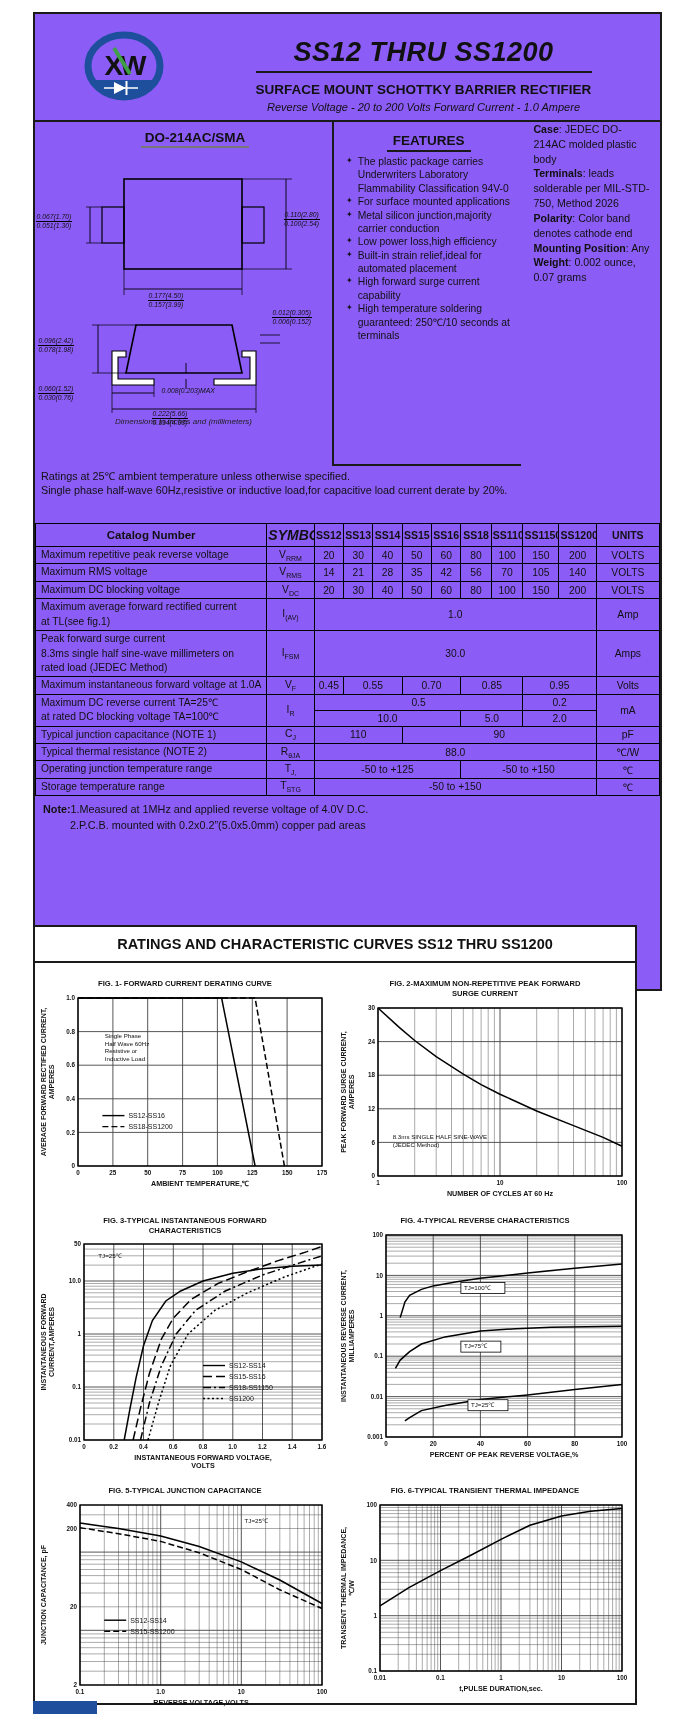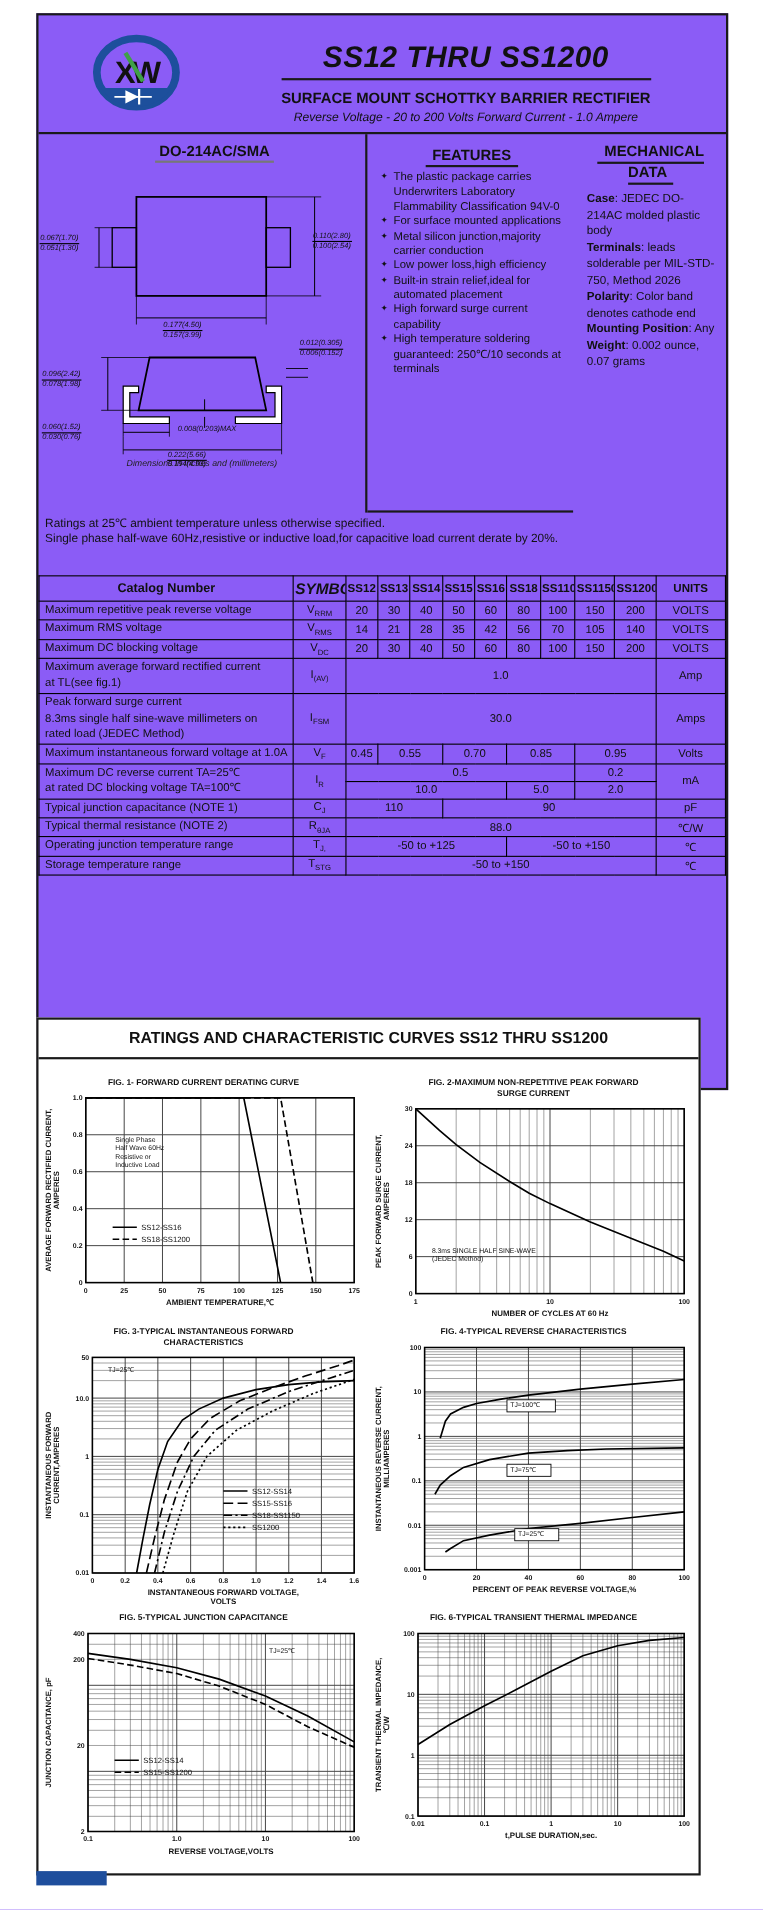--- a/index.html
+++ b/index.html
@@ -38,21 +38,21 @@
   table.rt th{font-size:10.5px;padding:3px 1px;}
   table.rt th.cat{font-size:11.5px;}
   table.rt th.sym-h{font-style:italic;font-size:14px;font-weight:bold;}
   td.param{text-align:left !important;padding-left:5px !important;line-height:1.4;}
   td.sym sub{font-size:7px;}
   .notes{font-size:10.8px;padding:5px 8px;line-height:1.5;}
   .notes .b{font-weight:bold;}
   .notes .n2{padding-left:27px;}
   .page2{position:absolute;left:33px;top:925px;width:604px;height:780px;border:2px solid #1a1a1a;box-sizing:border-box;background:#fff;}
   .curves-bar{border-bottom:2px solid #1a1a1a;font-weight:bold;font-size:14.5px;text-align:center;padding:9px 0;}
-  .figs{display:grid;grid-template-columns:1fr 1fr;padding-top:16px;row-gap:0;justify-items:center;}
+  .figs{display:grid;grid-template-columns:1fr 1fr;padding-top:16px;row-gap:10px;justify-items:center;}
   .fig{width:298px;}
   .fig-title{font-size:7.6px;font-weight:bold;text-align:center;line-height:1.3;}
   .fig svg{display:block;margin:1px auto 0;}
   .footer-bar{position:absolute;left:33px;top:1701px;width:64px;height:13px;background:#1e4e9c;}
 </style>
 </head>
 <body>
 
 <div class="page1">
   <div class="hdr">
@@ -171,21 +171,20 @@
               <span class="blt">✦</span>
               <span>High forward surge current capability</span>
             </li>
             <li>
               <span class="blt">✦</span>
               <span>High temperature soldering guaranteed: 250℃/10 seconds at terminals</span>
             </li>
           </ul>
       </div>
       <div class="mech">
-        <div class="sec-title"><span>MECHANICAL DATA</span></div>
         <div>
             <div><b>Case</b><span>: JEDEC DO-214AC molded plastic body</span></div>
             <div><b>Terminals</b><span>: leads solderable per MIL-STD-750, Method 2026</span></div>
             <div><b>Polarity</b><span>: Color band denotes cathode end</span></div>
             <div><b>Mounting Position</b><span>: Any</span></div>
             <div><b>Weight</b><span>: 0.002 ounce, 0.07 grams</span></div>
           </div>
       </div>
     </div>
   </div>
@@ -349,20 +348,24 @@
         <tr>
           <td class="param">
             <div>Storage temperature range</div>
           </td>
           <td class="sym">T<sub>STG</sub></td>
           <td colspan="9">-50 to +150</td>
           <td>℃</td>
         </tr>
       </tbody>
   </table>
+  <div class="notes">
+    <span class="b">Note:</span><span>1.Measured at 1MHz and applied reverse voltage of 4.0V D.C.</span>
+    <div class="n2">2.P.C.B. mounted with 0.2x0.2”(5.0x5.0mm) copper pad areas</div>
+  </div>
 </div>
 
 <div class="page2">
   <div class="curves-bar">RATINGS AND CHARACTERISTIC CURVES SS12 THRU SS1200</div>
   <div class="figs">
     <div class="fig">
         <div class="fig-title">FIG. 1- FORWARD CURRENT DERATING CURVE</div>
         <svg width="294" height="206">
           <line x1="40.0" y1="8" x2="40.0" y2="176" stroke="#444" stroke-width="0.9"></line>
           <line x1="74.9" y1="8" x2="74.9" y2="176" stroke="#444" stroke-width="0.9"></line>

